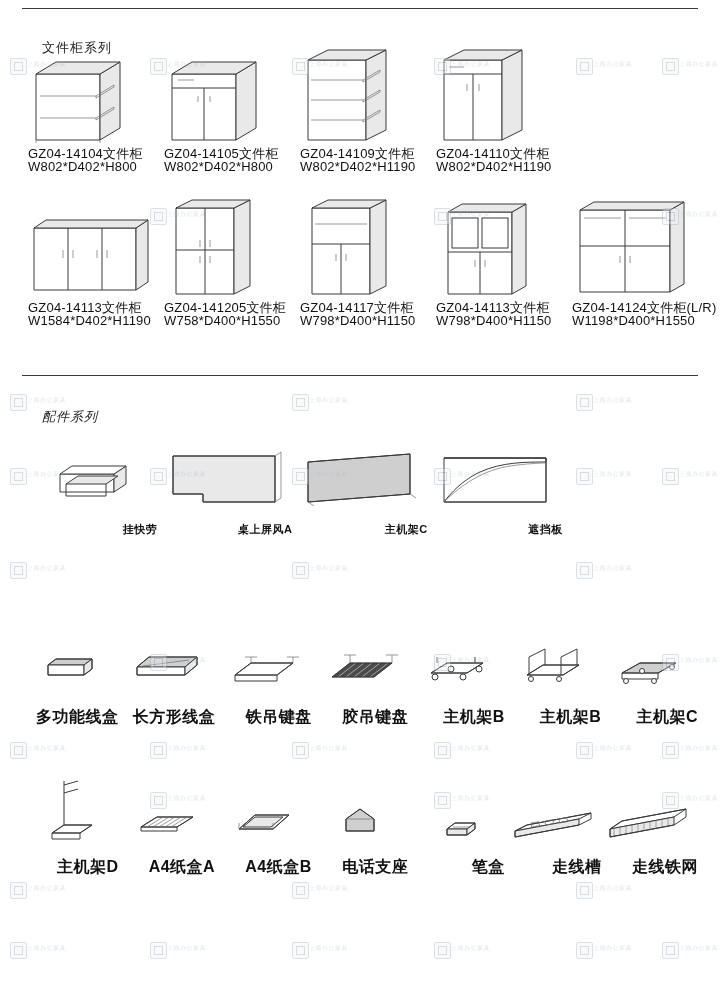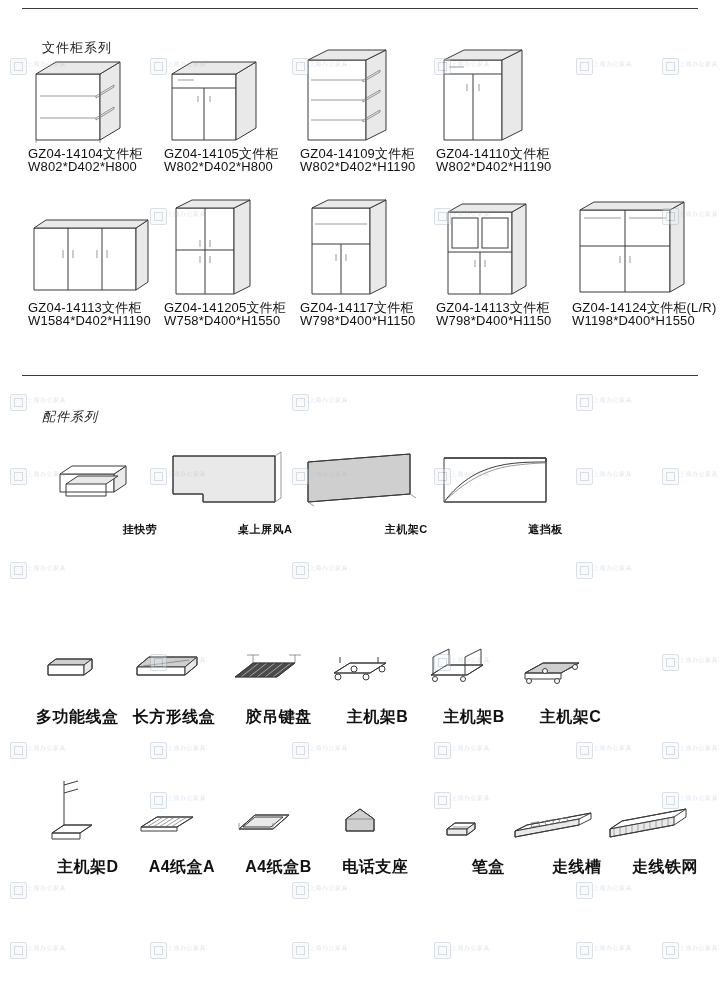--- a/index.html
+++ b/index.html
@@ -405,20 +405,36 @@
           <polygon class="fillgd" points="18,42 66,42 78,32 30,32"></polygon>
           <polygon class="fillw" points="18,42 66,42 66,50 18,50"></polygon>
           <polygon class="fillg" points="66,42 78,32 78,40 66,50"></polygon>
           <polygon class="ln" points="18,42 30,32 78,32 78,40 66,50 18,50 18,42"></polygon>
           <line class="ln-thin" x1="24" y1="41" x2="70" y2="35"></line>
         </svg>
       </div>
       <div class="acc-label">长方形线盒</div>
     </div>
 
+    <div class="acc-cell">
+      <div class="acc-art">
+        <svg width="96" height="82" viewBox="0 0 96 82" style="margin:0 auto;">
+          <polygon class="fillw" points="20,50 62,50 78,38 36,38"></polygon>
+          <polygon class="ln" points="20,50 36,38 78,38 62,50 20,50"></polygon>
+          <line class="ln" x1="20" y1="50" x2="20" y2="56"></line>
+          <line class="ln" x1="62" y1="50" x2="62" y2="56"></line>
+          <line class="ln" x1="20" y1="56" x2="62" y2="56"></line>
+          <line class="ln-thin" x1="36" y1="38" x2="36" y2="32"></line>
+          <line class="ln-thin" x1="78" y1="38" x2="78" y2="32"></line>
+          <line class="ln-thin" x1="30" y1="32" x2="42" y2="32"></line>
+          <line class="ln-thin" x1="72" y1="32" x2="84" y2="32"></line>
+        </svg>
+      </div>
+      <div class="acc-label">铁吊键盘</div>
+    </div>
 
     <div class="acc-cell">
       <div class="acc-art">
         <svg width="96" height="82" viewBox="0 0 96 82" style="margin:0 auto;">
           <polygon class="fillk" points="20,52 62,52 80,38 38,38"></polygon>
           <g stroke="#ffffff" stroke-width="0.5">
             <line x1="26" y1="52" x2="44" y2="38"></line>
             <line x1="34" y1="52" x2="52" y2="38"></line>
             <line x1="42" y1="52" x2="60" y2="38"></line>
             <line x1="50" y1="52" x2="68" y2="38"></line>

